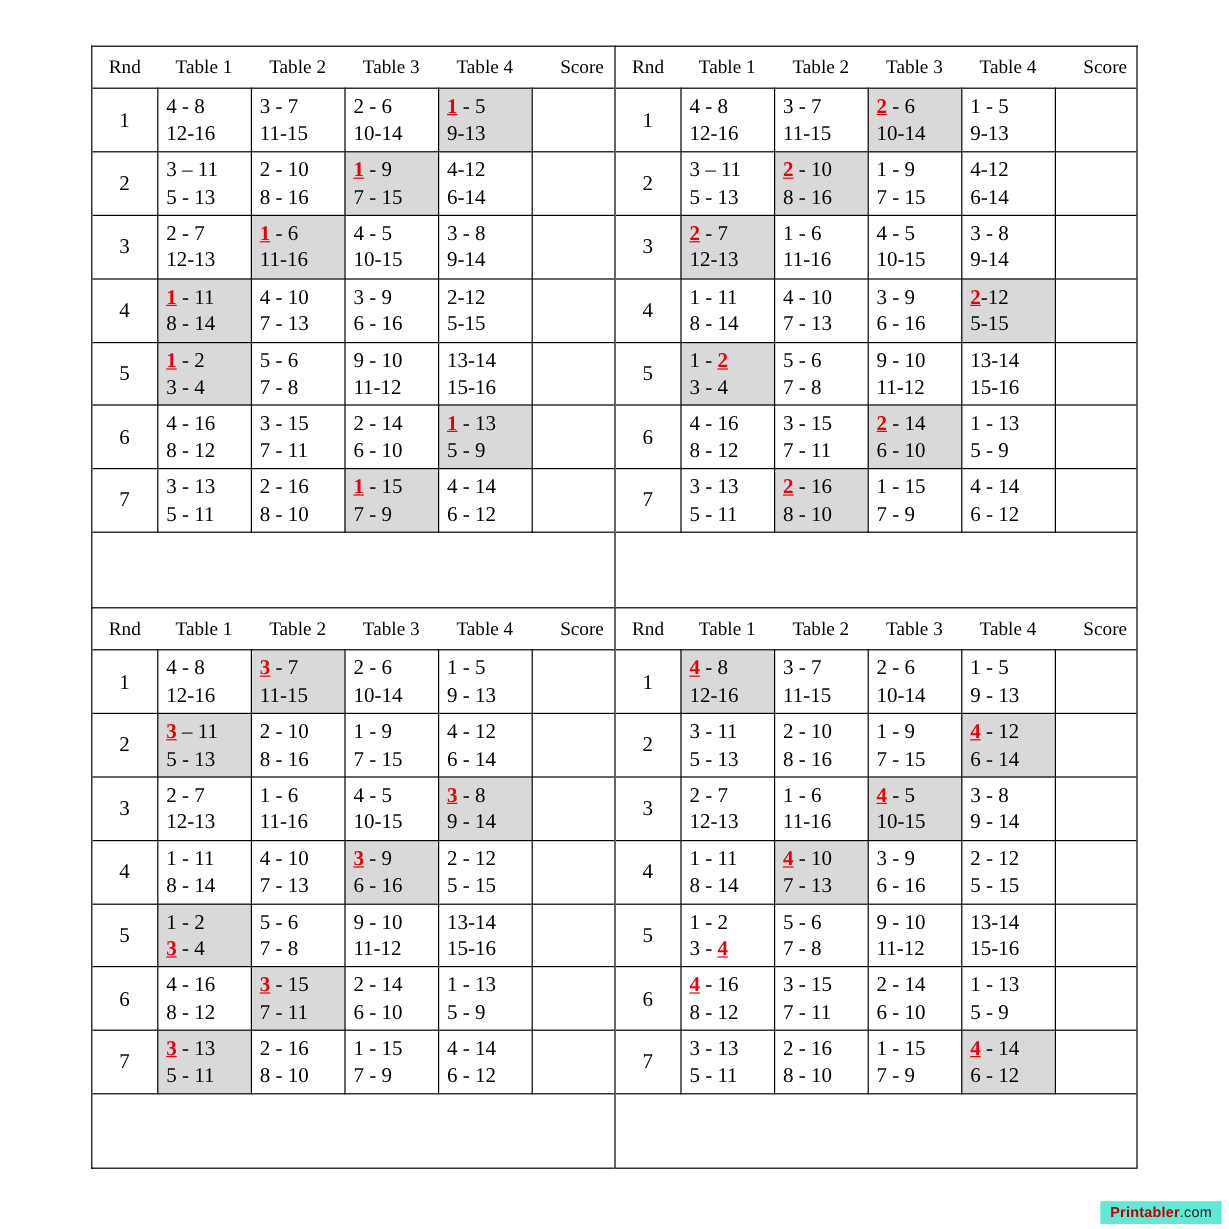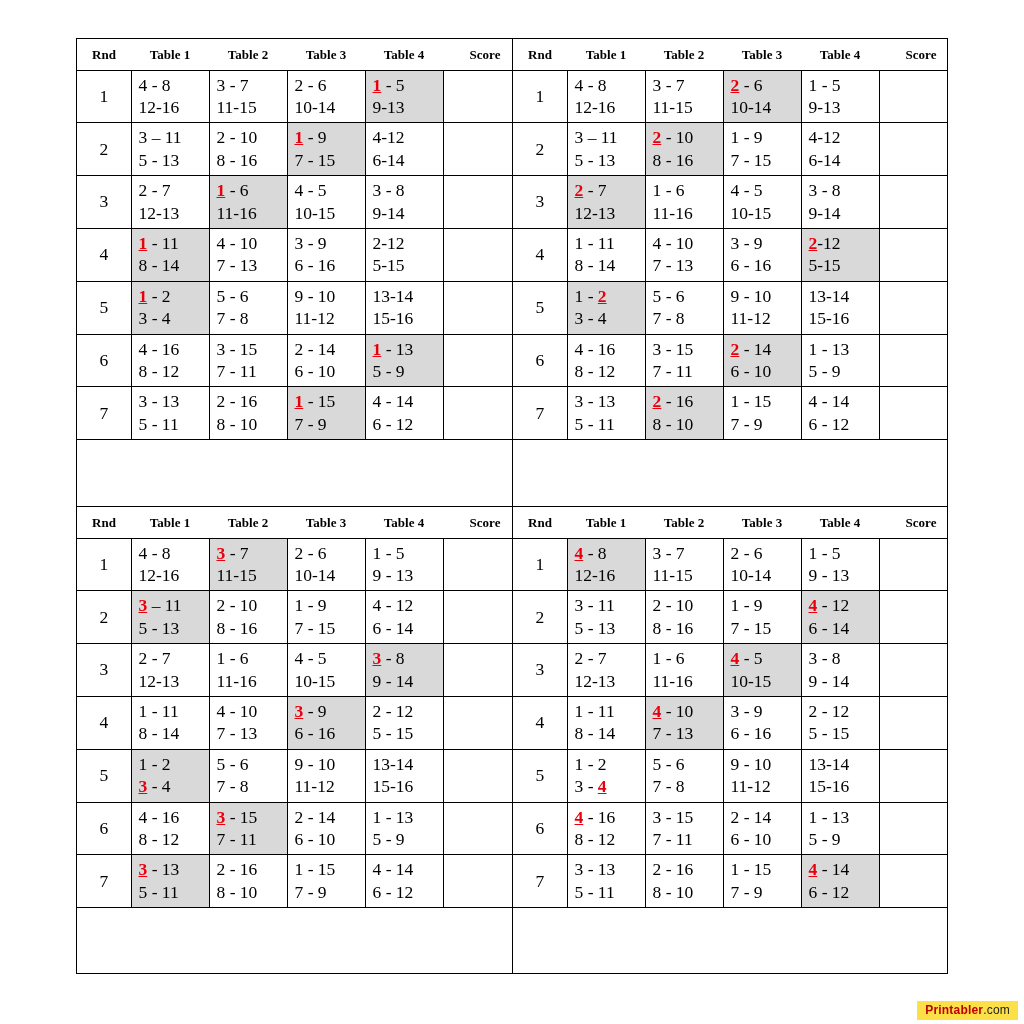--- a/index.html
+++ b/index.html
@@ -37,25 +37,25 @@
   .quad.q-tr { border-bottom: none; }
   .quad.q-bl { border-right: none; }
   table.sched {
     width: 100%;
     border-collapse: collapse;
     table-layout: fixed;
     font-size: 17.5px;
     line-height: 1.28;
   }
   table.sched th {
-    font-weight: bold;
+    font-weight: normal;
     text-align: center;
     padding: 8px 2px 6px 2px;
     border: none;
-    font-size: 13px;
+    font-size: 16px;
   }
   table.sched td {
     border: 1px solid #000;
     vertical-align: top;
     padding: 3px 5px 4px 7px;
     height: 48px;
     box-sizing: border-box;
   }
   table.sched td.rnd {
     border-left: none;
@@ -82,21 +82,21 @@
   .mark {
     color: #e8000d;
     font-weight: bold;
   }
   .mark.und { text-decoration: underline; }
 
   .footer-badge {
     position: absolute;
     right: 6px;
     bottom: 4px;
-    background: #fde047;
+    background: #5eead4;
     color: #222;
     font-family: "Liberation Sans", sans-serif;
     font-size: 12px;
     padding: 2px 8px 3px 8px;
     letter-spacing: 0.2px;
   }
   .footer-badge .pr { color: #c00000; font-weight: bold; }
 </style>
 </head>
 <body>

